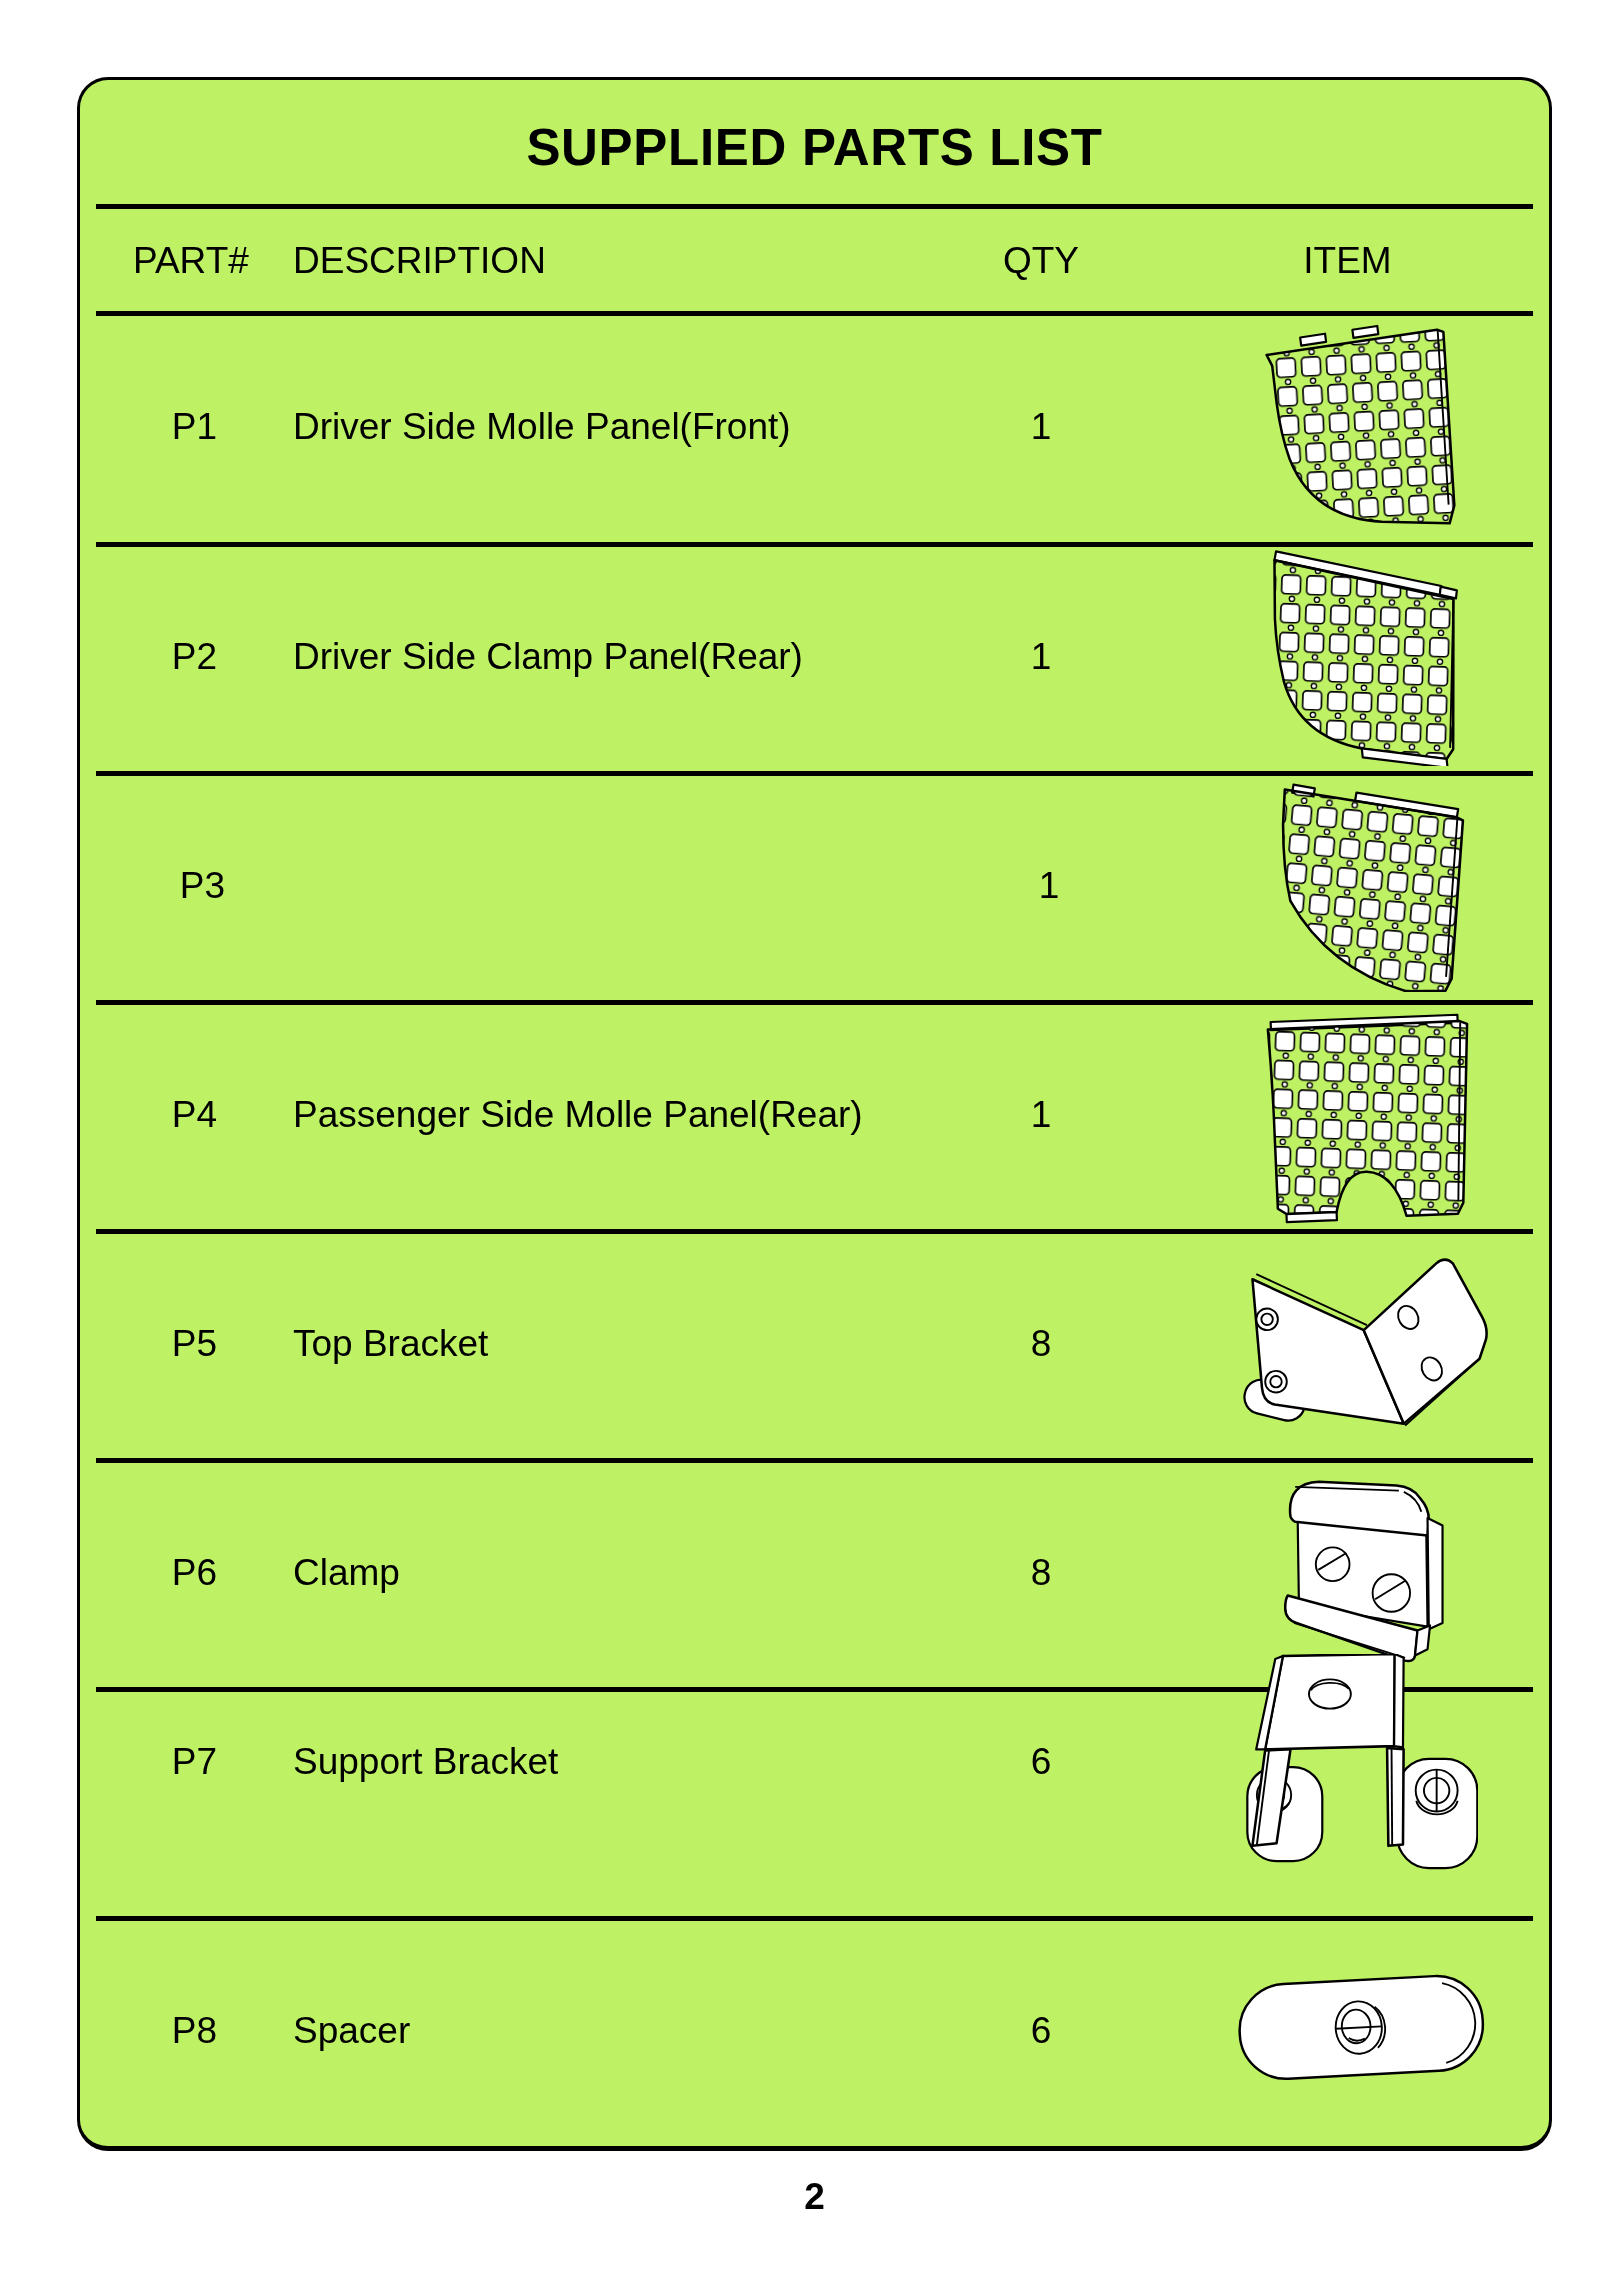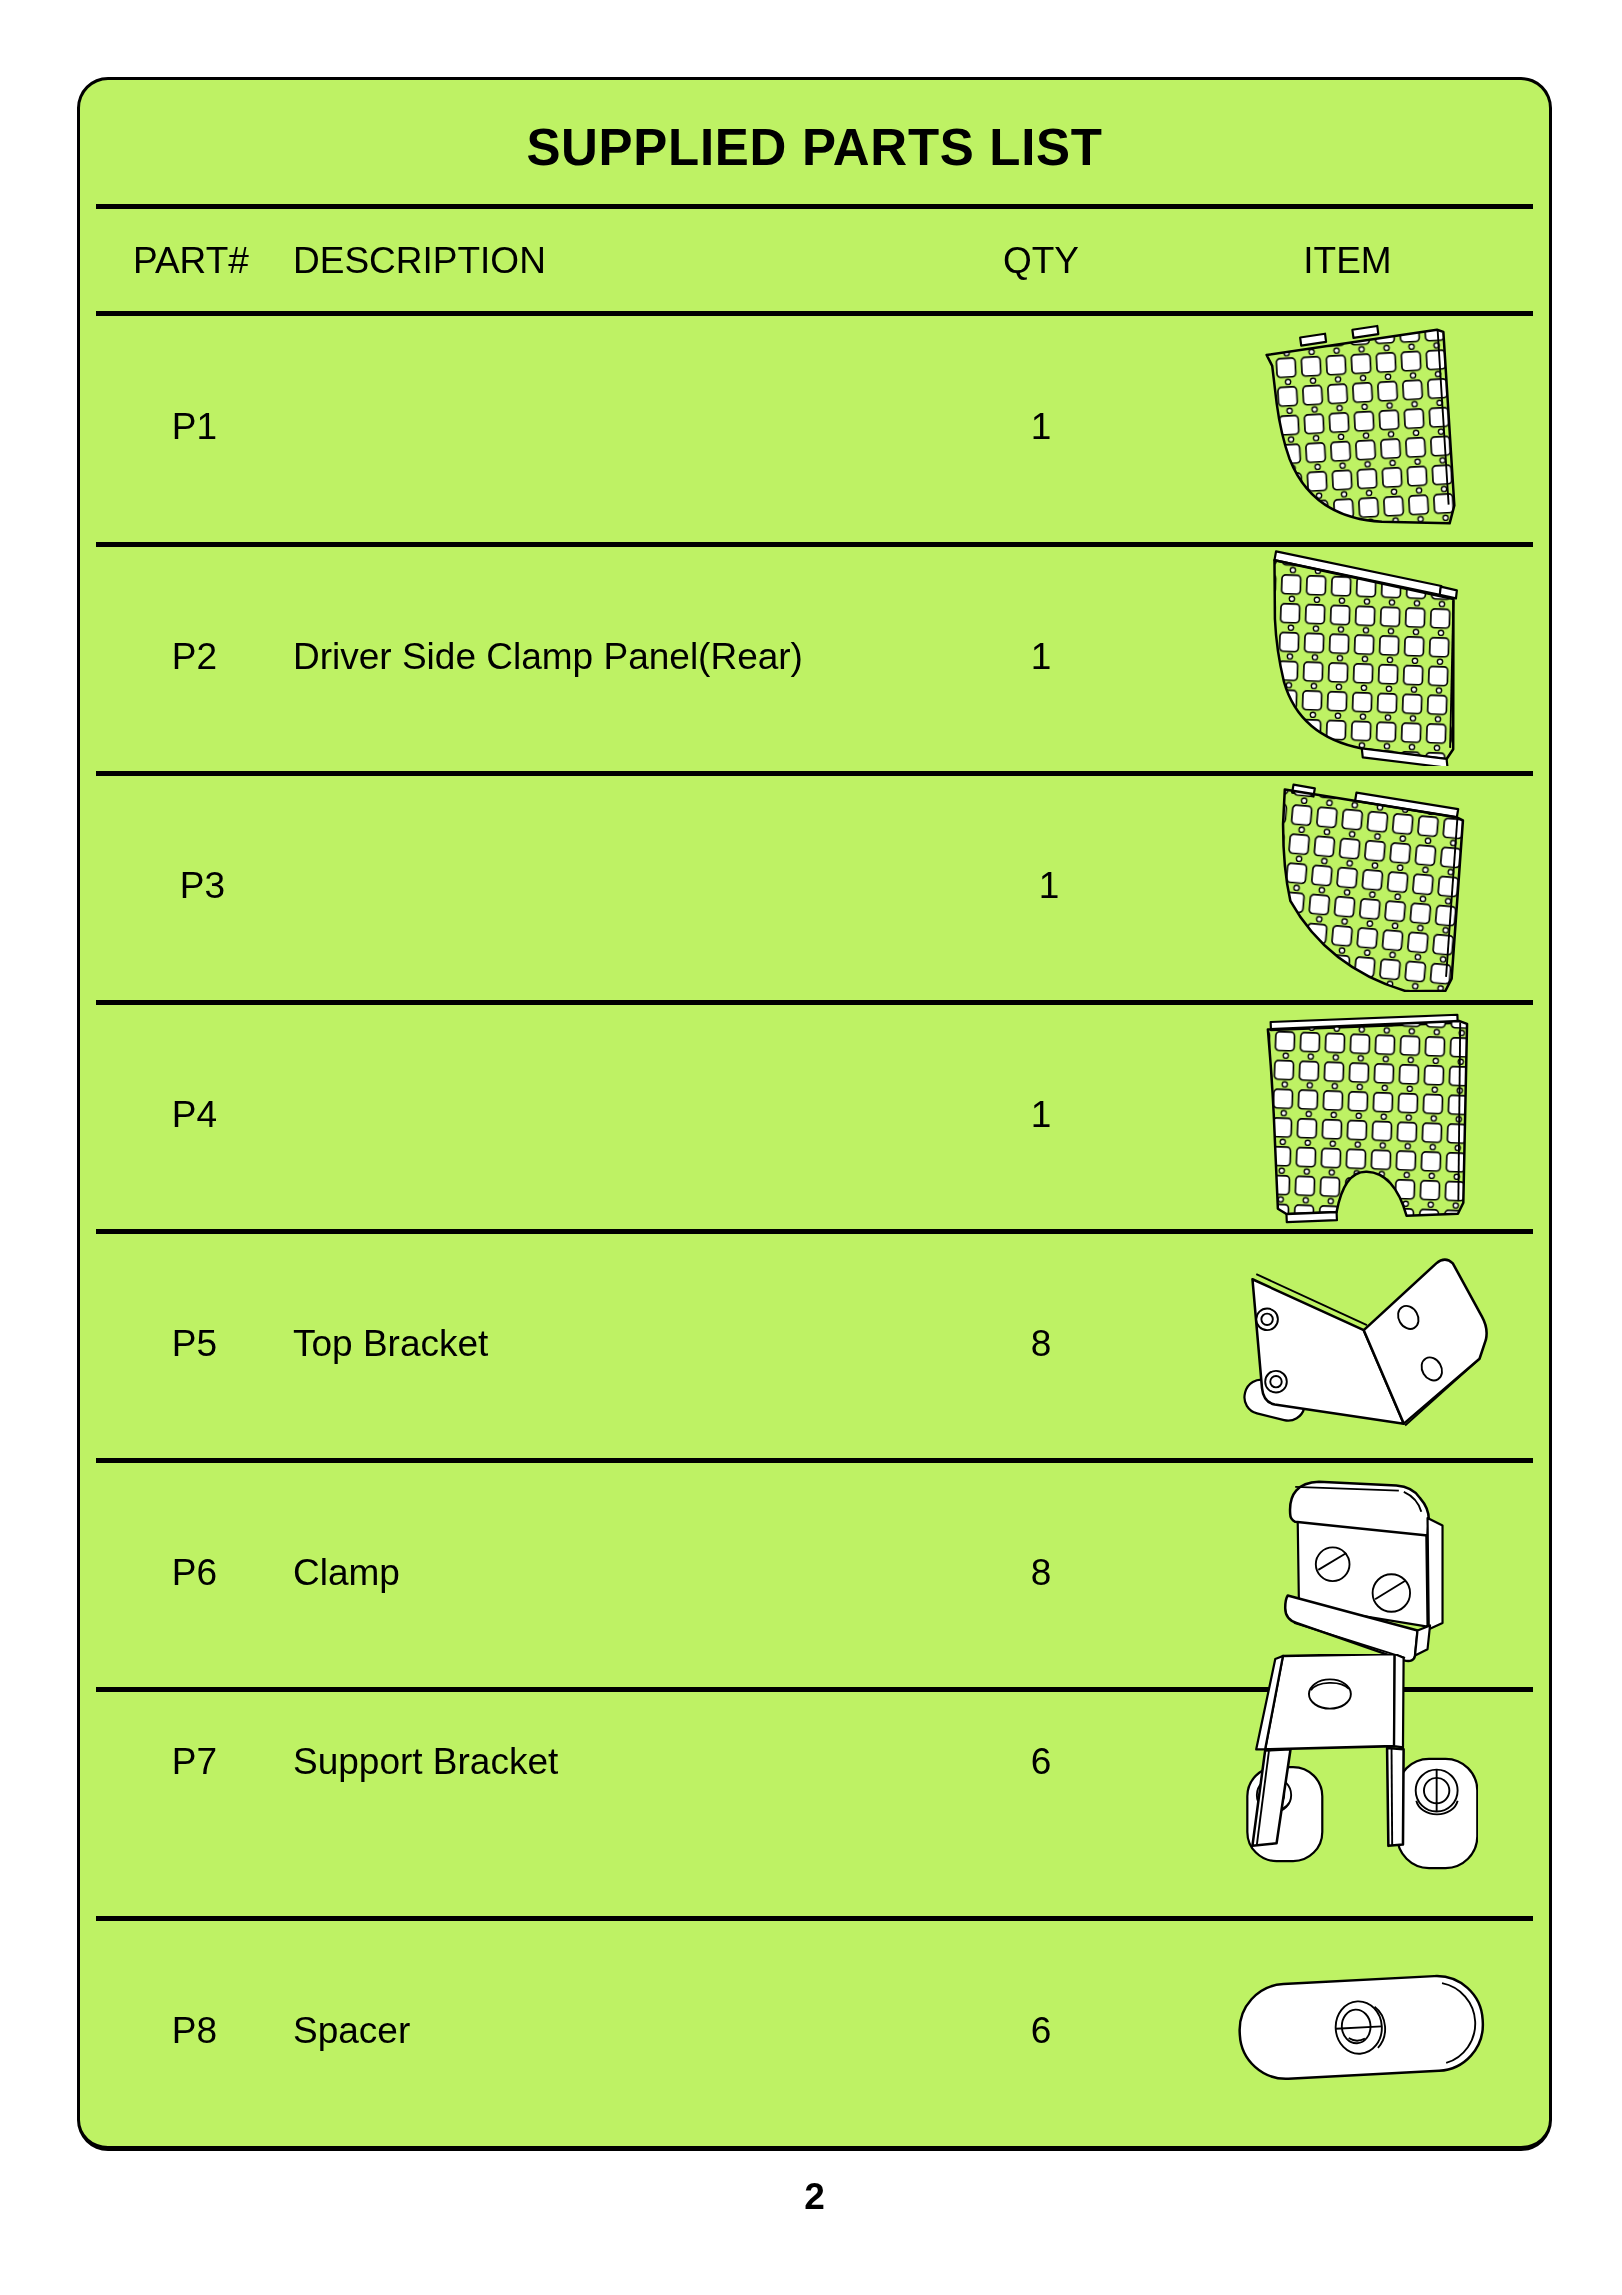--- a/index.html
+++ b/index.html
@@ -72,20 +72,21 @@
   <div class="rule r1"></div>
   <div class="rule r2"></div>
   <div class="rule r3"></div>
   <div class="rule r4"></div>
   <div class="rule r5"></div>
   <div class="rule r6"></div>
   <div class="rule r7"></div>
 
   <div class="row row-p1">
     <span class="cell c-part">P1</span>
+    <span class="cell c-desc">Driver Side Molle Panel(Front)</span>
     <span class="cell c-qty">1</span>
     <div class="c-item">
       <svg width="219" height="216" viewBox="0 0 350 330">
         <defs>
           <pattern id="mp1" patternUnits="userSpaceOnUse" width="40" height="46">
             <rect x="3" y="3" width="30" height="30" rx="6" fill="#fff" stroke="#000" stroke-width="2.6"></rect>
             <circle cx="20" cy="41" r="4.2" fill="#fff" stroke="#000" stroke-width="2.2"></circle>
           </pattern>
         </defs>
         <g transform="rotate(-3 175 165)">
@@ -137,20 +138,21 @@
           <path class="face" d="M40,30 l34,3 1,-13 -34,-3 Z"></path>
           <path d="M28,26 L302,46 L312,50 L316,300 L308,320 L246,326 Q120,300 52,200 Q36,150 30,80 Z" fill="url(#mp3)" stroke="#000" stroke-width="4" stroke-linejoin="round"></path>
           <path class="ln" d="M303,48 L307,298"></path>
         </g>
       </svg>
     </div>
   </div>
 
   <div class="row row-p4">
     <span class="cell c-part">P4</span>
+    <span class="cell c-desc">Passenger Side Molle Panel(Rear)</span>
     <span class="cell c-qty">1</span>
     <div class="c-item">
       <svg width="236" height="222" viewBox="0 0 370 355">
         <defs>
           <pattern id="mp4" patternUnits="userSpaceOnUse" width="40" height="46">
             <rect x="3" y="3" width="30" height="30" rx="6" fill="#fff" stroke="#000" stroke-width="2.6"></rect>
             <circle cx="20" cy="41" r="4.2" fill="#fff" stroke="#000" stroke-width="2.2"></circle>
           </pattern>
         </defs>
         <g transform="rotate(2 185 172)">

